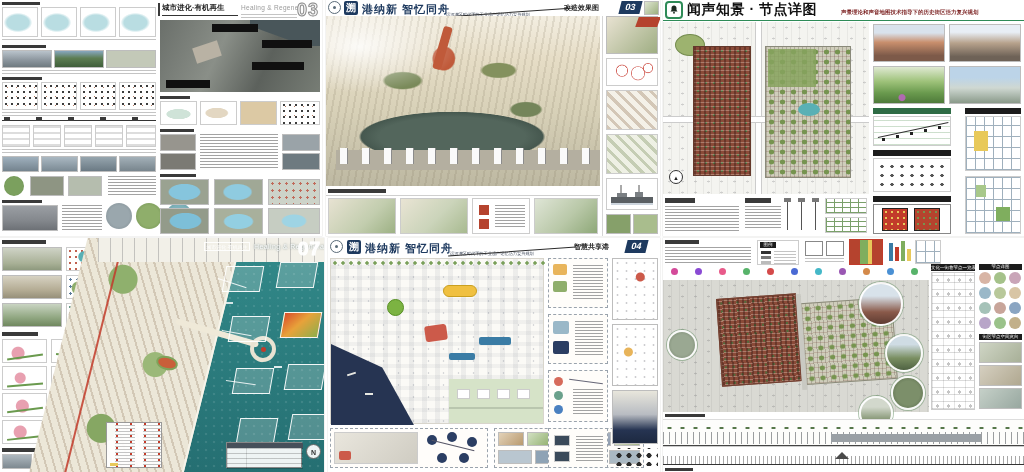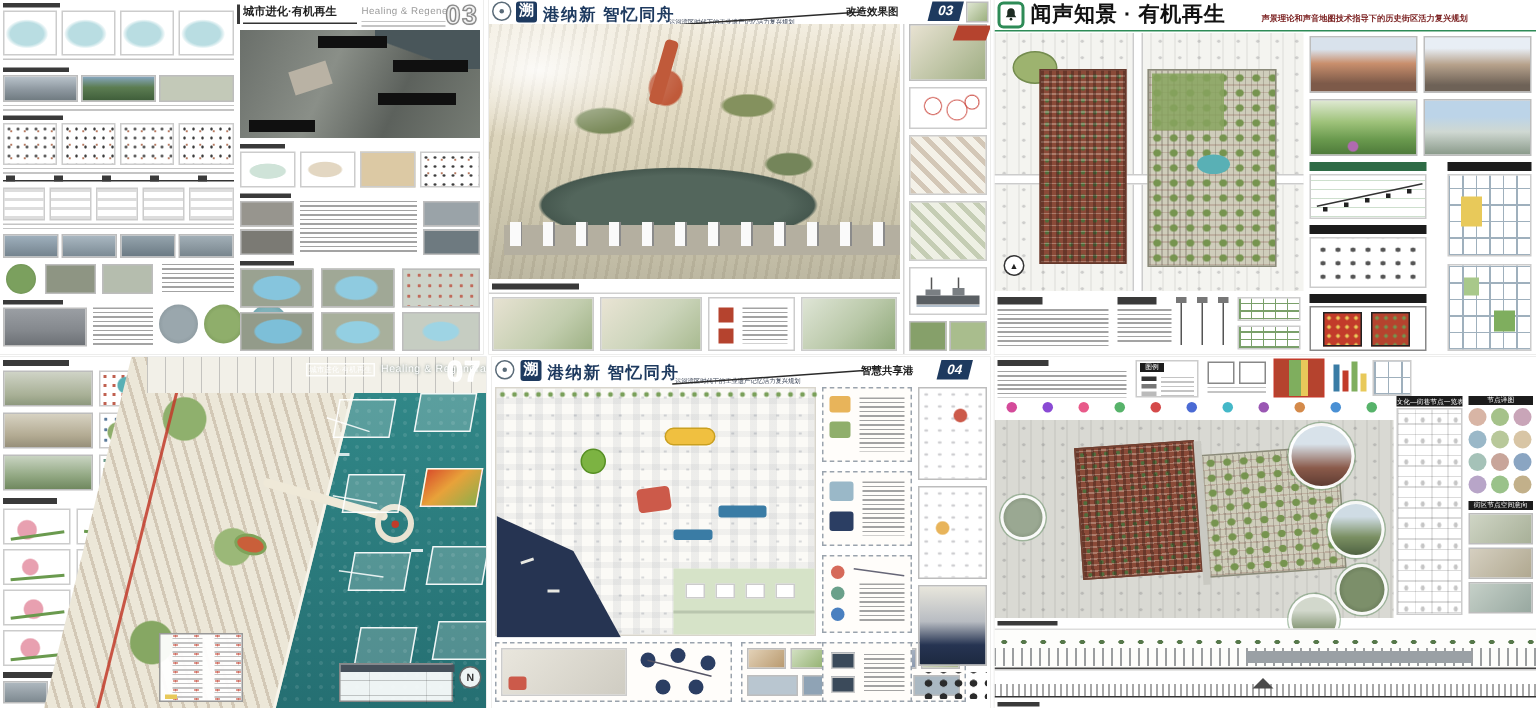--- a/index.html
+++ b/index.html
@@ -187,21 +187,21 @@
 
   <section class="brd" style="left:663px;top:0;width:361px;height:236px">
 
     <div class="a" style="left:0;top:0;width:361px;height:21px;border-bottom:1.5px solid #2e8b57">
       <div class="a" style="left:2px;top:1px;width:18px;height:18px;border:2px solid #2e8b57;border-radius:4px">
         <svg class="a" style="left:1px;top:1px" width="12" height="12" viewBox="0 0 24 24">
           <path d="M12 3c-3 0-5 2.2-5 5v4l-2 3h14l-2-3V8c0-2.8-2-5-5-5z" fill="#1d2b22"></path>
           <circle cx="12" cy="17.5" r="1.8" fill="#1d2b22"></circle>
         </svg>
       </div>
-      <div class="a" style="left:24px;top:1px;font-size:14px;font-weight:900;color:#111;letter-spacing:.5px;white-space:nowrap">闻声知景 · 有机再生</div>
+      <div class="a" style="left:24px;top:1px;font-size:14px;font-weight:900;color:#111;letter-spacing:.5px;white-space:nowrap">闻声知景 · 节点详图</div>
       <div class="a" style="left:178px;top:9px;font-size:5.5px;font-weight:bold;color:#7a1f1f;white-space:nowrap">声景理论和声音地图技术指导下的历史街区活力复兴规划</div>
     </div>
 
     <div class="a sketchtex" style="left:0;top:22px;width:206px;height:172px;background-color:#f4f4f0">
       <div class="a" style="left:12px;top:12px;width:30px;height:22px;border-radius:50%;background:#9db36f;border:1px solid #748c4f"></div>
       <div class="a" style="left:92px;top:0;width:7px;height:172px;background:#fff;border-left:.5px solid #ccc;border-right:.5px solid #ccc"></div>
       <div class="a" style="left:0;top:94px;width:206px;height:7px;background:#fff;border-top:.5px solid #ccc;border-bottom:.5px solid #ccc"></div>
       <div class="a mosaic-red" style="left:30px;top:24px;width:58px;height:130px;border:.5px solid #64392c"></div>
       <div class="a mosaic-mix" style="left:102px;top:24px;width:86px;height:132px;border:.5px solid #8a8a7a">
         <div class="a" style="left:2px;top:2px;width:48px;height:38px;background:#87a35e;opacity:.85"></div>

